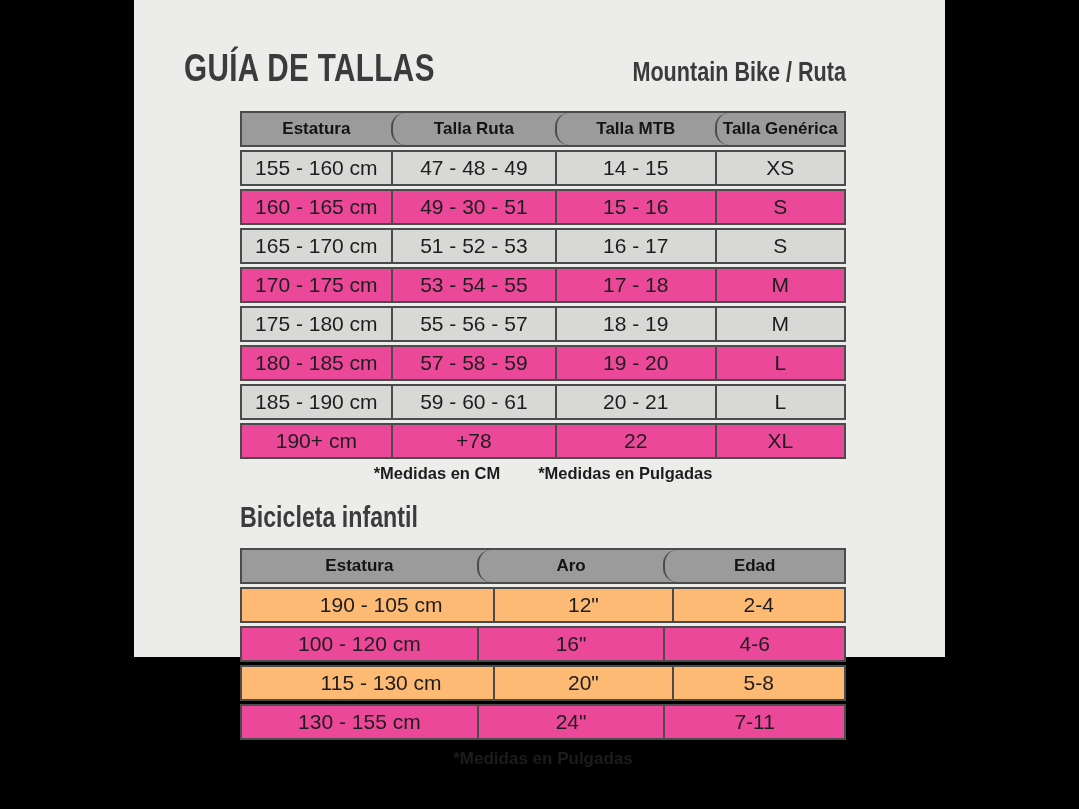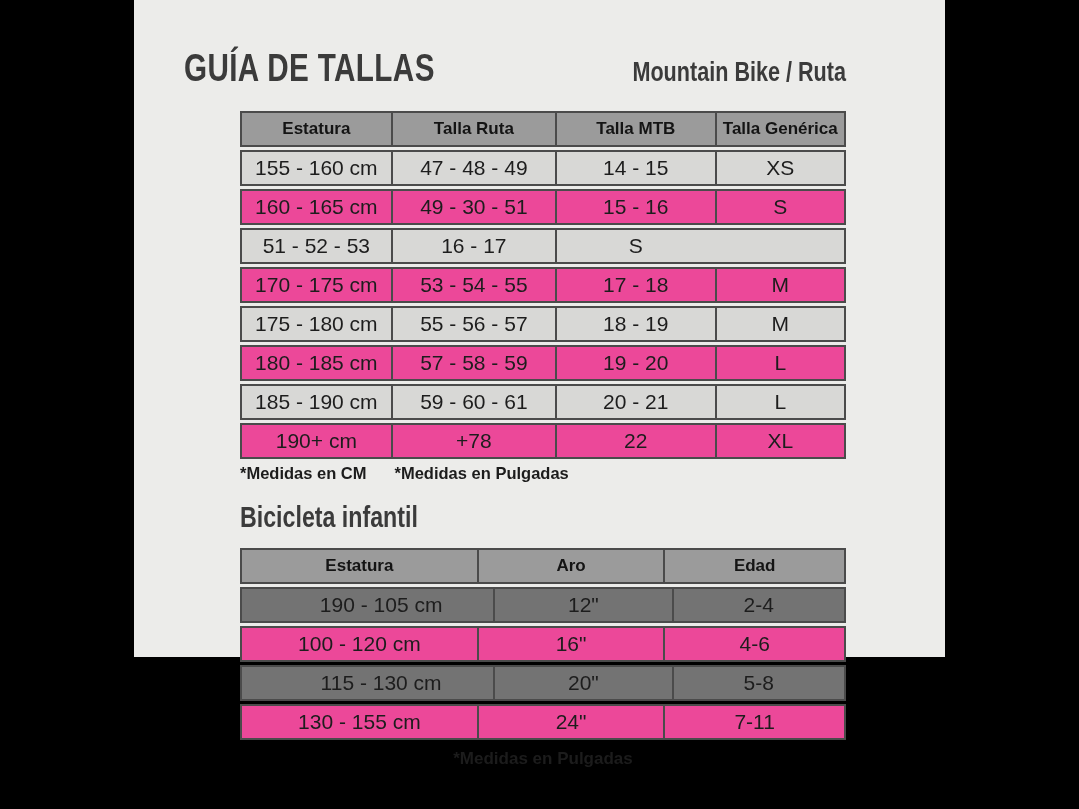--- a/index.html
+++ b/index.html
@@ -39,33 +39,33 @@
     display: grid;
     border: 2px solid #4B4B4B;
     margin-bottom: 3px;
     background: #ec4899;
     box-sizing: border-box;
   }
   .tbl-adult .row { grid-template-columns: 24.7% 27.3% 26.5% 21.5%; }
   .tbl-kids  .row { grid-template-columns: 39% 31% 30%; }
   .row.hdr  { background: #9B9B9B; }
   .tbl-adult .row.alt { background: #D8D8D6; }
-  .tbl-kids  .row.alt { background: #737373; padding-left: 27px; }
+  .tbl-kids  .row.alt { background: #fdba74; padding-left: 27px; }
   .cell {
     height: 32px; line-height: 32px;
     text-align: center;
     font-size: 21px; color: #1D1D1D;
     border-left: 2px solid #4B4B4B;
     overflow: hidden; white-space: nowrap;
   }
   .cell:first-child { border-left: none; }
-  .hdr .cell { font-weight: 700; font-size: 17px; color: #141414; }
+  .hdr .cell { font-weight: 700; font-size: 17px; color: #141414; border-radius: 14px; }
   .footnotes-adult {
     position: absolute; left: 106px; top: 464px; width: 606px;
-    display: flex; justify-content: flex-start; gap: 28px;
+    display: flex; justify-content: center; gap: 38px;
     font-size: 16.5px; font-weight: 700; color: #1C1C1C;
   }
   .kids-title {
     position: absolute; left: 106px; top: 501px;
     font-size: 29px; font-weight: 700; color: #3B3B3B;
     transform: scaleX(0.80); transform-origin: left center;
     white-space: nowrap;
   }
   .footnote-kids {
     position: absolute; left: 106px; top: 749px; width: 606px;
@@ -97,20 +97,21 @@
       <div class="cell">14 - 15</div>
       <div class="cell">XS</div>
     </div>
     <div class="row">
       <div class="cell">160 - 165 cm</div>
       <div class="cell">49 - 30 - 51</div>
       <div class="cell">15 - 16</div>
       <div class="cell">S</div>
     </div>
     <div class="row alt">
+      <div class="cell">165 - 170 cm</div>
       <div class="cell">51 - 52 - 53</div>
       <div class="cell">16 - 17</div>
       <div class="cell">S</div>
     </div>
     <div class="row">
       <div class="cell">170 - 175 cm</div>
       <div class="cell">53 - 54 - 55</div>
       <div class="cell">17 - 18</div>
       <div class="cell">M</div>
     </div>

